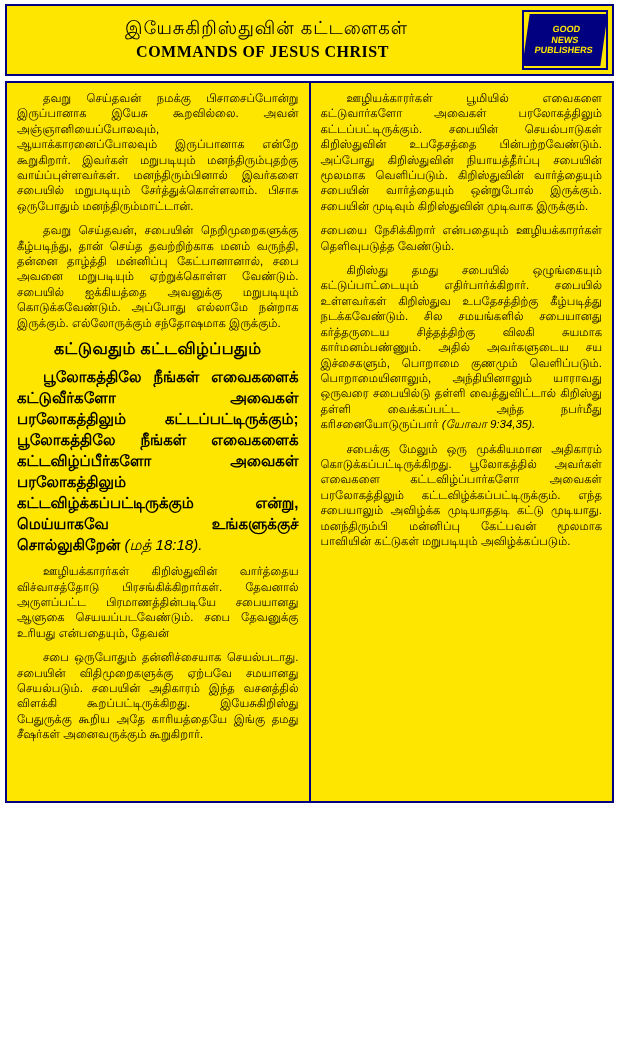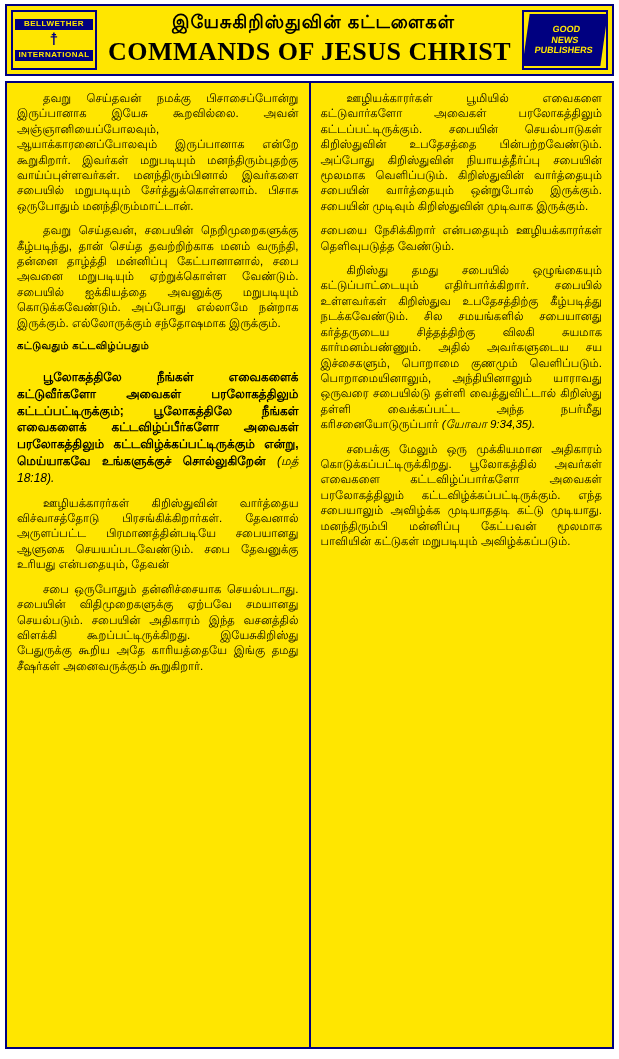--- a/index.html
+++ b/index.html
@@ -87,43 +87,43 @@
   .title-wrap {
     flex: 1;
     display: flex;
     flex-direction: column;
     align-items: center;
     justify-content: center;
     padding: 0 4px;
   }
   .title-ta {
     font-family: "Liberation Sans", sans-serif;
-    font-weight: bold;
+    font-weight: normal;
     font-size: 18px;
     color: #000000;
     letter-spacing: 1px;
     white-space: nowrap;
     line-height: 1.2;
     margin-left: 8px;
   }
   .title-en {
     font-family: "Liberation Serif", serif;
     font-weight: bold;
-    font-size: 26px;
+    font-size: 16px;
     color: #000000;
     letter-spacing: 0.5px;
     line-height: 1.25;
     margin-top: 2px;
   }
 
   
   .body-frame {
     position: relative;
     margin: 5px 5px 5px 5px;
-    height: 968px;
+    height: 722px;
     border: 2px solid #000080;
     background: #ffe600;
     box-sizing: border-box;
     display: flex;
   }
   .col {
     flex: 1;
     padding: 8px 10px 6px 10px;
     box-sizing: border-box;
     overflow: hidden;
@@ -137,55 +137,49 @@
     font-size: 11.5px;
     line-height: 1.34;
     color: #000000;
     text-align: justify;
     text-indent: 26px;
   }
   p.para.noindent {
     text-indent: 0;
   }
   h2.subhead {
-    margin: 6px 0 16px 0;
-    font-family: "Liberation Sans", sans-serif;
-    font-weight: bold;
-    font-size: 10px;
-    color: #000000;
+    margin: 6px 0 6px 0;
+    font-family: "Liberation Sans", sans-serif;
+    font-weight: bold;
+    font-size: 16px;
+    color: #000000;
+    text-align: center;
     letter-spacing: 0.4px;
   }
   p.verse {
     margin: 0 0 9px 0;
     font-family: "Liberation Sans", sans-serif;
     font-weight: bold;
-    font-size: 12px;
+    font-size: 15px;
     line-height: 1.4;
     color: #000000;
     text-align: justify;
     text-indent: 26px;
   }
   .ref {
     font-weight: normal;
     font-style: italic;
   }
 </style>
 </head>
 <body>
 
 <div class="page">
 
   <div class="header">
-    <div class="logo-box">
-      <div class="logo-band">BELLWETHER</div>
-      <div class="logo-mid">
-        <span class="logo-emblem">☨</span>
-      </div>
-      <div class="logo-band">INTERNATIONAL</div>
-    </div>
 
     <div class="title-wrap">
       <div class="title-ta">இயேசுகிறிஸ்துவின்  கட்டளைகள்</div>
       <div class="title-en">COMMANDS OF JESUS CHRIST</div>
     </div>
 
     <div class="logo-box right">
       <div class="logo-right-inner">
         <span>GOOD</span>
         <span>NEWS</span>

